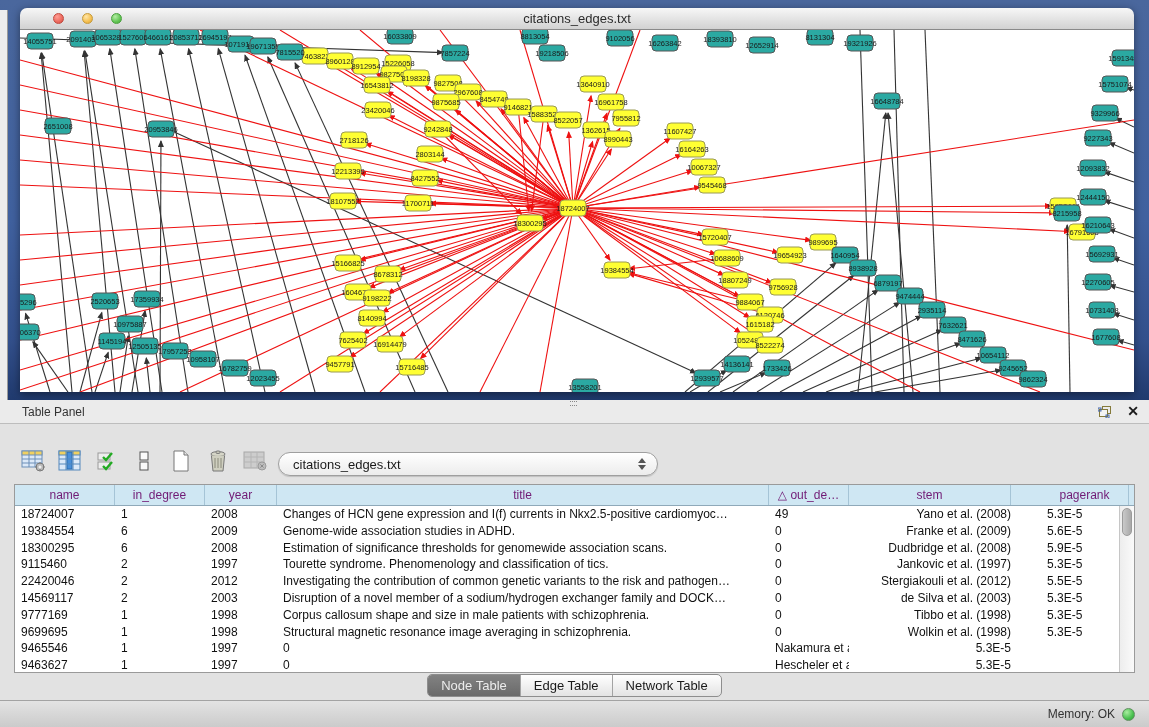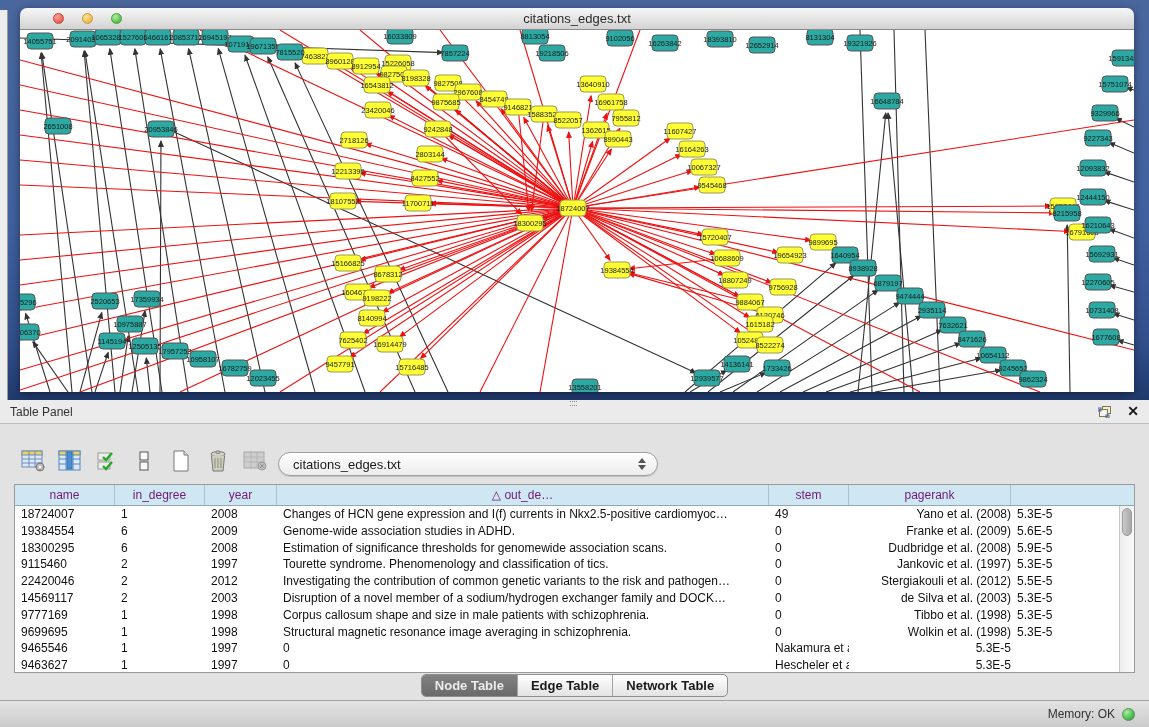--- a/index.html
+++ b/index.html
@@ -23,21 +23,21 @@
   .light.green  { background:radial-gradient(circle at 35% 30%, #b4eda4, #62c554 60%, #47a83c); border:1px solid #49a03d; }
   #win-title { position:absolute; left:0; right:0; top:3px; text-align:center;
     font-size:13px; color:#2b2b2b; }
   #net-canvas { position:relative; width:1114px; height:362px; background:#fff; overflow:hidden; }
   #net-canvas svg { display:block; }
 
   
   #table-panel { position:absolute; left:0; top:400px; width:1149px; height:300px; background:#e2e2e2; }
   #panel-header { position:relative; height:24px; background:#ebebeb; border-bottom:1px solid #bdbdbd;
     font-size:12px; color:#333; }
-  #panel-header .ttl { position:absolute; left:10px; top:5px; }
+  #panel-header .ttl { position:absolute; left:22px; top:5px; }
   #panel-grip { position:absolute; left:570px; top:1px; width:7px; height:5px;
     border-top:1px dotted #888; border-bottom:1px dotted #888; }
   #panel-icons { position:absolute; right:10px; top:4px; display:flex; gap:14px; align-items:center; }
   #float-icon svg { display:block; }
   #close-icon { font-weight:bold; font-size:14px; color:#1a1a1a; line-height:14px; cursor:default; }
 
   #toolbar { position:absolute; left:20px; top:44px; height:34px; display:flex; align-items:center; gap:11px; }
   .tb-icon { display:flex; align-items:center; justify-content:center; width:26px; height:26px; }
   #fx-icon { font-family:"DejaVu Serif", serif; font-style:italic; font-size:15px; color:#222; width:30px; }
   #fx-icon small { font-size:10px; }
@@ -57,31 +57,31 @@
     border-right:1px solid #a5c4d6; white-space:nowrap; overflow:hidden; }
   #tbody { position:relative; }
   .trow { display:flex; height:16.8px; font-size:12px; color:#111; }
   .trow .tc { white-space:nowrap; overflow:hidden; padding:1px 0 0 6px; }
   .hc:nth-child(1), .trow .tc:nth-child(1) { width:100px; }
   .hc:nth-child(2), .trow .tc:nth-child(2) { width:90px; }
   .hc:nth-child(3), .trow .tc:nth-child(3) { width:72px; }
   .hc:nth-child(4), .trow .tc:nth-child(4) { width:492px; }
   .hc:nth-child(5), .trow .tc:nth-child(5) { width:80px; }
   .hc:nth-child(6), .trow .tc:nth-child(6) { width:162px; text-align:right; }
-  .hc:nth-child(7), .trow .tc:nth-child(7) { width:88px; }
+  .hc:nth-child(7), .trow .tc:nth-child(7) { width:88px;margin-left:30px; }
   .trow .tc:nth-child(6) { padding-left:0; }
   #vscroll { position:absolute; right:0; top:21px; bottom:0; width:15px;
     background:linear-gradient(90deg,#ededed,#fafafa); border-left:1px solid #c6c6c6; }
   #vscroll .thumb { position:absolute; left:2px; top:2px; width:10px; height:28px;
     border-radius:6px; background:linear-gradient(90deg,#c9c9c9,#a9a9a9); border:1px solid #9b9b9b; }
 
   #tabs { position:absolute; left:0; right:0; top:274px; display:flex; justify-content:center; }
   #tab-group { display:inline-flex; border:1px solid #8e8e8e; border-radius:5px; overflow:hidden;
     background:linear-gradient(#ffffff,#e3e3e3); font-size:13px; }
-  .tab { padding:3px 13px; color:#1a1a1a; border-left:1px solid #a3a3a3;font-weight:bold; }
+  .tab { padding:3px 13px; color:#1a1a1a; border-left:1px solid #a3a3a3; }
   .tab:first-child { border-left:none; }
   .tab.active { background:linear-gradient(#828282,#6a6a6a); color:#ececec; }
 
   
   #statusbar { position:absolute; left:0; top:700px; width:1149px; height:27px;
     background:linear-gradient(#e3e3e3,#cbcbcb); border-top:1px solid #a3a3a3; }
   #memory { position:absolute; right:14px; top:6px; display:flex; align-items:center; gap:7px;
     font-size:12px; color:#333; }
   #memory .dot { width:13px; height:13px; border-radius:50%; border:1px solid #5f8f5f;
     background:radial-gradient(circle at 35% 30%, #a9eda0, #49c04f 60%, #2f9e3a); }
@@ -802,20 +802,21 @@
           <i class="up"></i>
           <i class="dn"></i>
         </span>
     </div>
 
     <div id="table-box">
       <div id="thead">
           <div class="hc">name</div>
           <div class="hc">in_degree</div>
           <div class="hc">year</div>
+          <div class="hc">title</div>
           <div class="hc">△ out_de…</div>
           <div class="hc">stem</div>
           <div class="hc">pagerank</div>
         </div>
       <div id="tbody">
           <div class="trow">
             <div class="tc">18724007</div>
             <div class="tc">1</div>
             <div class="tc">2008</div>
             <div class="tc">Changes of HCN gene expression and I(f) currents in Nkx2.5-positive cardiomyoc…</div>

